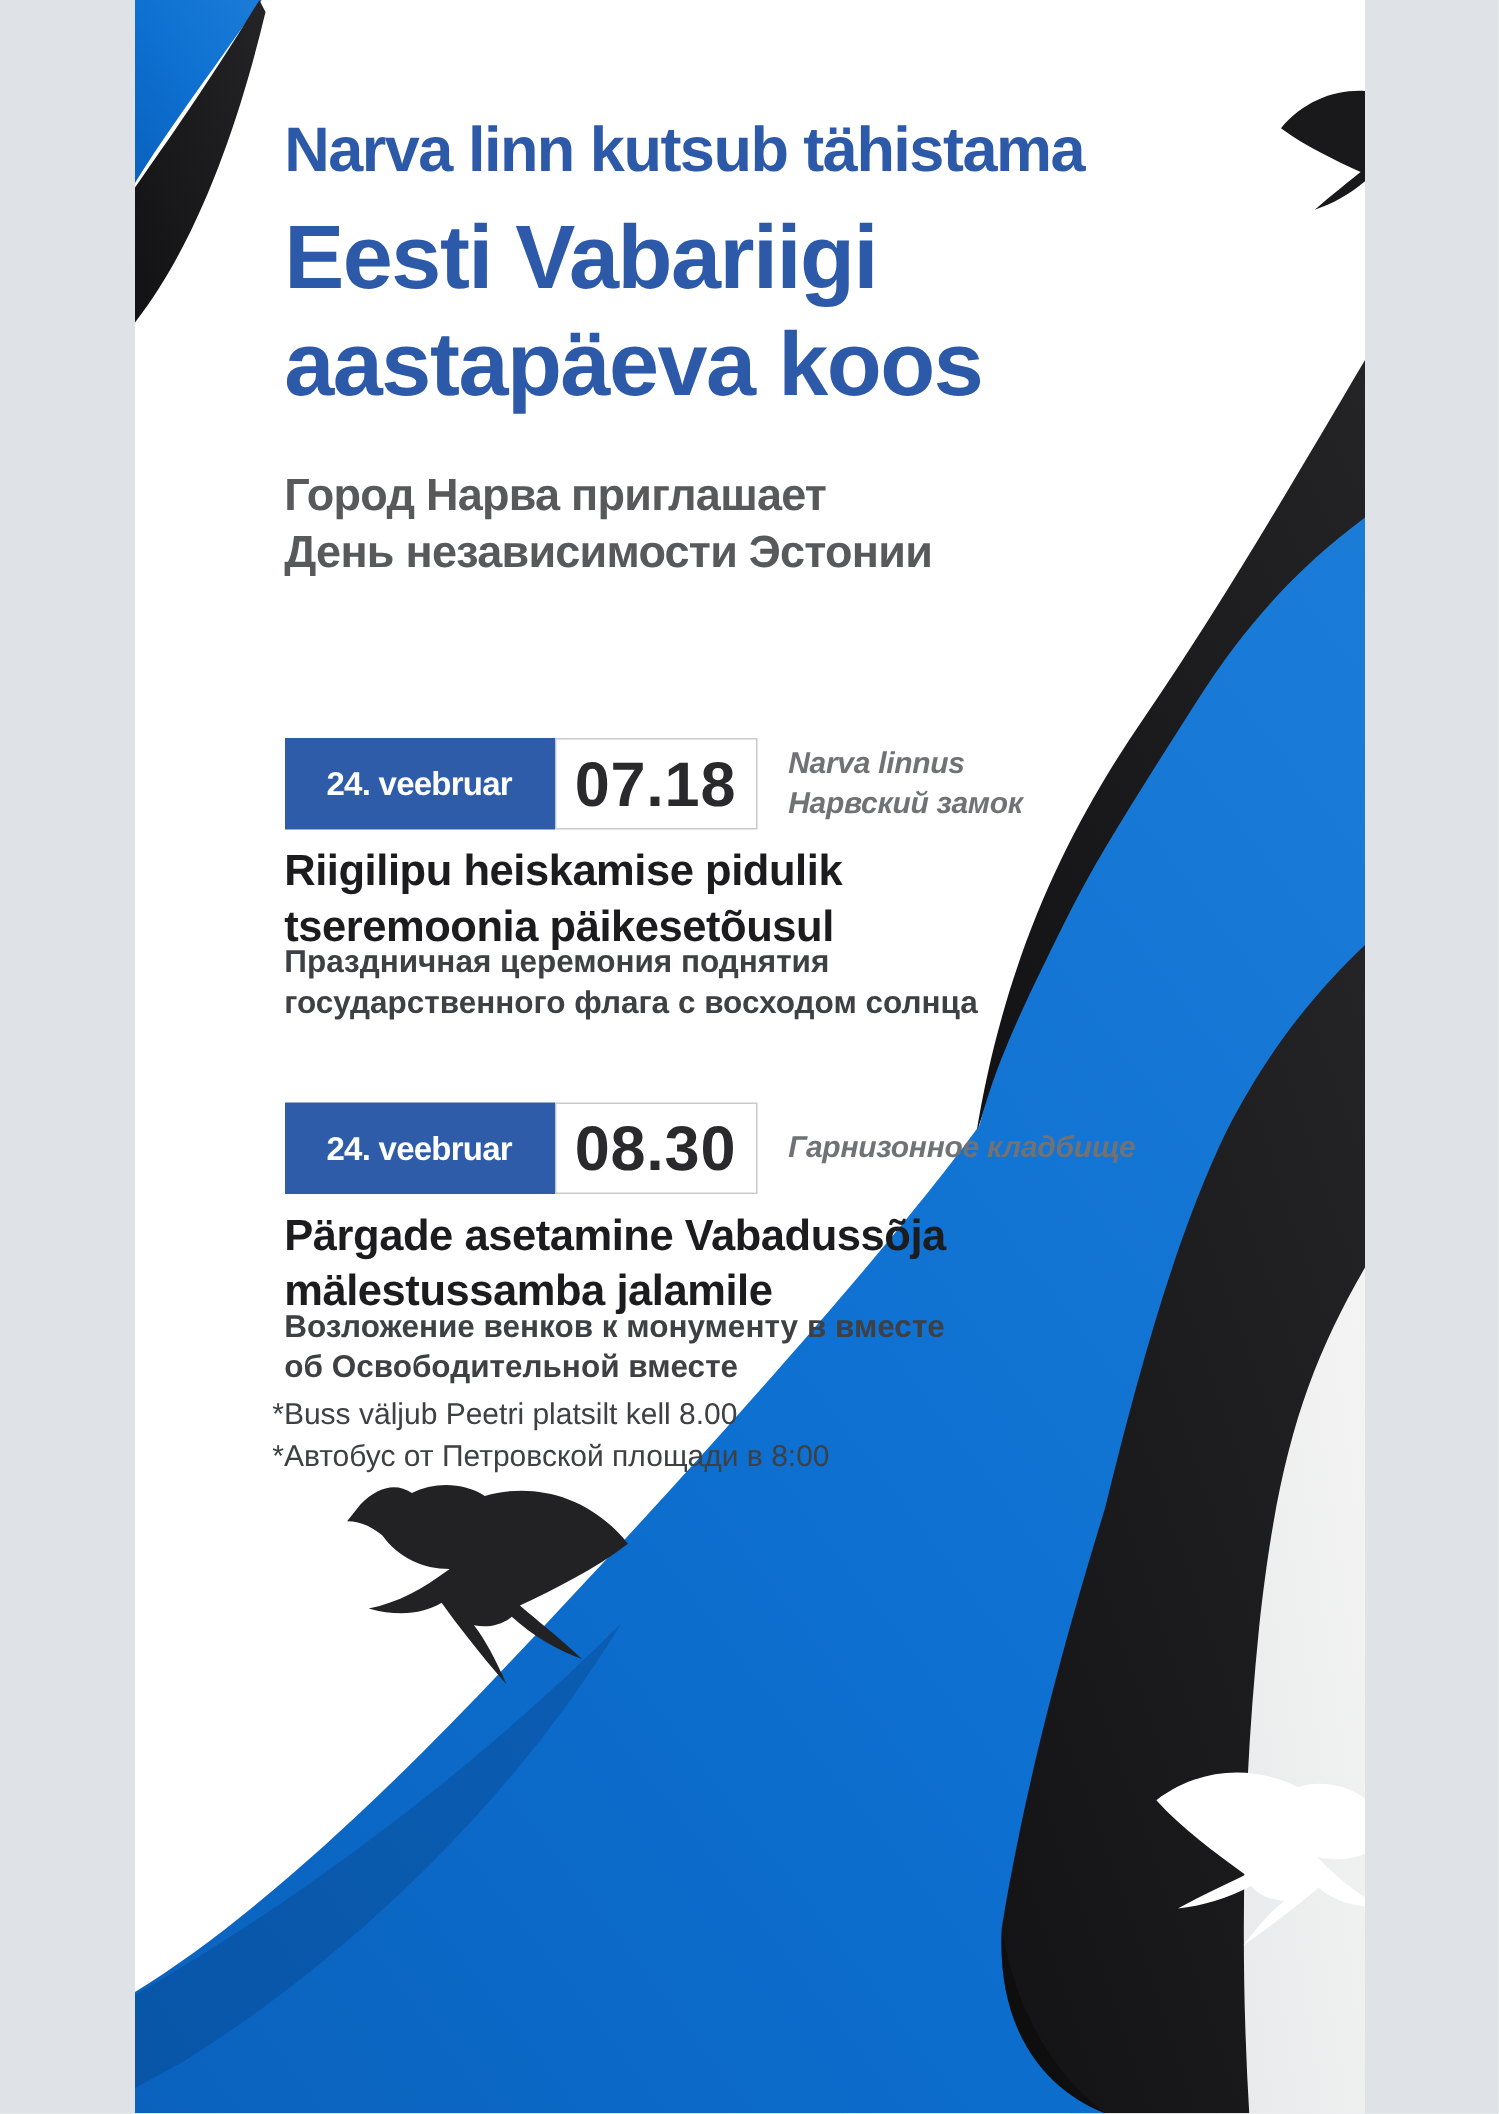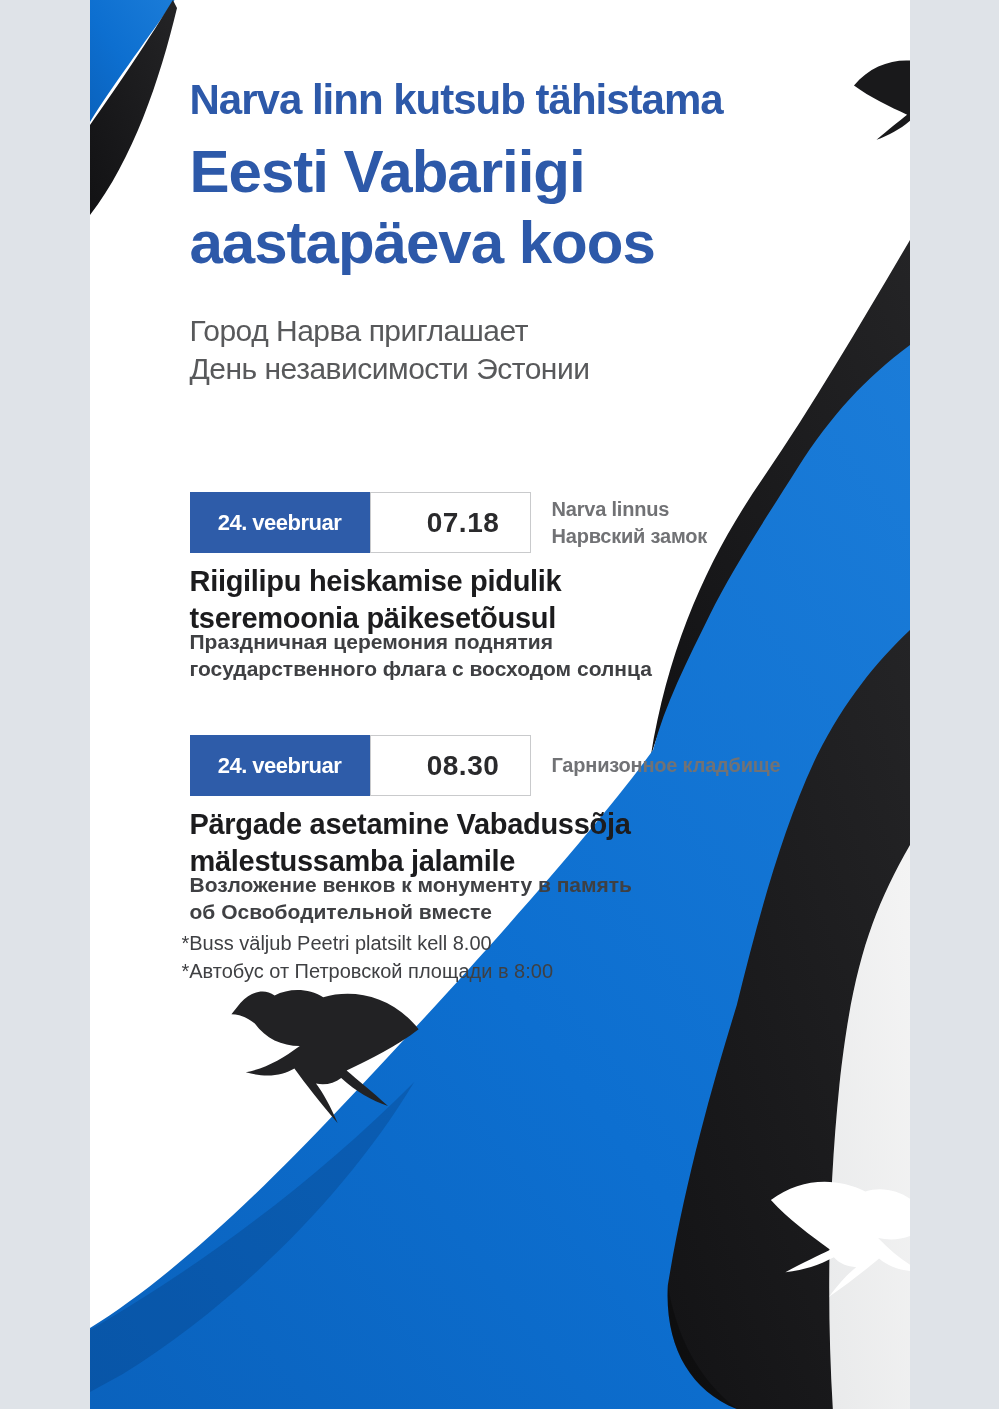--- a/index.html
+++ b/index.html
@@ -16,41 +16,40 @@
   .title-small{
     font-size:42px;font-weight:bold;letter-spacing:-1px;
     color:var(--title-blue,#2d59a9);line-height:48px;
   }
   .title-big{
     font-size:60px;font-weight:bold;letter-spacing:-1px;
     color:var(--title-blue,#2d59a9);line-height:71px;margin-top:12px;
   }
   .subtitle{
     position:absolute;left:100px;top:312px;
-    font-size:30px;font-weight:normal;color:var(--subtitle-gray,#58595b);
+    font-size:30px;font-weight:bold;color:var(--subtitle-gray,#58595b);
     line-height:38px;letter-spacing:-0.5px;
   }
   .event-row{position:absolute;left:100px;display:flex;align-items:center;}
   .date-badge{
     width:180px;height:61px;background:var(--badge-blue,#2e5ca9);
     color:#ffffff;font-size:22px;font-weight:bold;
     display:flex;align-items:center;justify-content:center;letter-spacing:-0.5px;
     flex:0 0 auto;
   }
   .time-badge{
     width:133px;height:59px;background:#ffffff;
     border:1px solid var(--badge-border,#c9cacc);
-    color:var(--time-text,#2a2a2c);font-size:28px;font-weight:bold;
+    color:var(--time-text,#2a2a2c);font-size:42px;font-weight:bold;
     display:flex;align-items:center;justify-content:center;letter-spacing:0.5px;
     flex:0 0 auto;
-    padding-left:26px;
   }
   .location{
     margin-left:21px;font-size:20px;font-weight:bold;
-    color:var(--location-gray,#717275);line-height:27px;letter-spacing:-0.2px;
+    color:var(--location-gray,#717275);line-height:27px;letter-spacing:-0.2px;font-style:italic;
   }
   .event-title{
     position:absolute;left:100px;
     font-size:29px;font-weight:bold;color:var(--heading-black,#1c1c1e);
     line-height:37px;letter-spacing:-0.3px;
   }
   .event-desc{
     position:absolute;left:100px;
     font-size:21px;font-weight:bold;color:var(--body-text,#3f4043);
     line-height:27px;
@@ -171,21 +170,21 @@
     <div class="time-badge">08.30</div>
     <div class="location">
       <div>Гарнизонное кладбище</div>
     </div>
   </div>
   <div class="event-title" style="top:806px;">
     <div>Pärgade asetamine Vabadussõja</div>
     <div>mälestussamba jalamile</div>
   </div>
   <div class="event-desc" style="top:871px;">
-    <div>Возложение венков к монументу в память</div>
+    <div>Возложение венков к монументу в вместе</div>
     <div>об Освободительной вместе</div>
   </div>
 
   <div class="bus-note">
     <div>*Buss väljub Peetri platsilt kell 8.00</div>
     <div>*Автобус от Петровской площади в 8:00</div>
   </div>
 
 </div>
 

